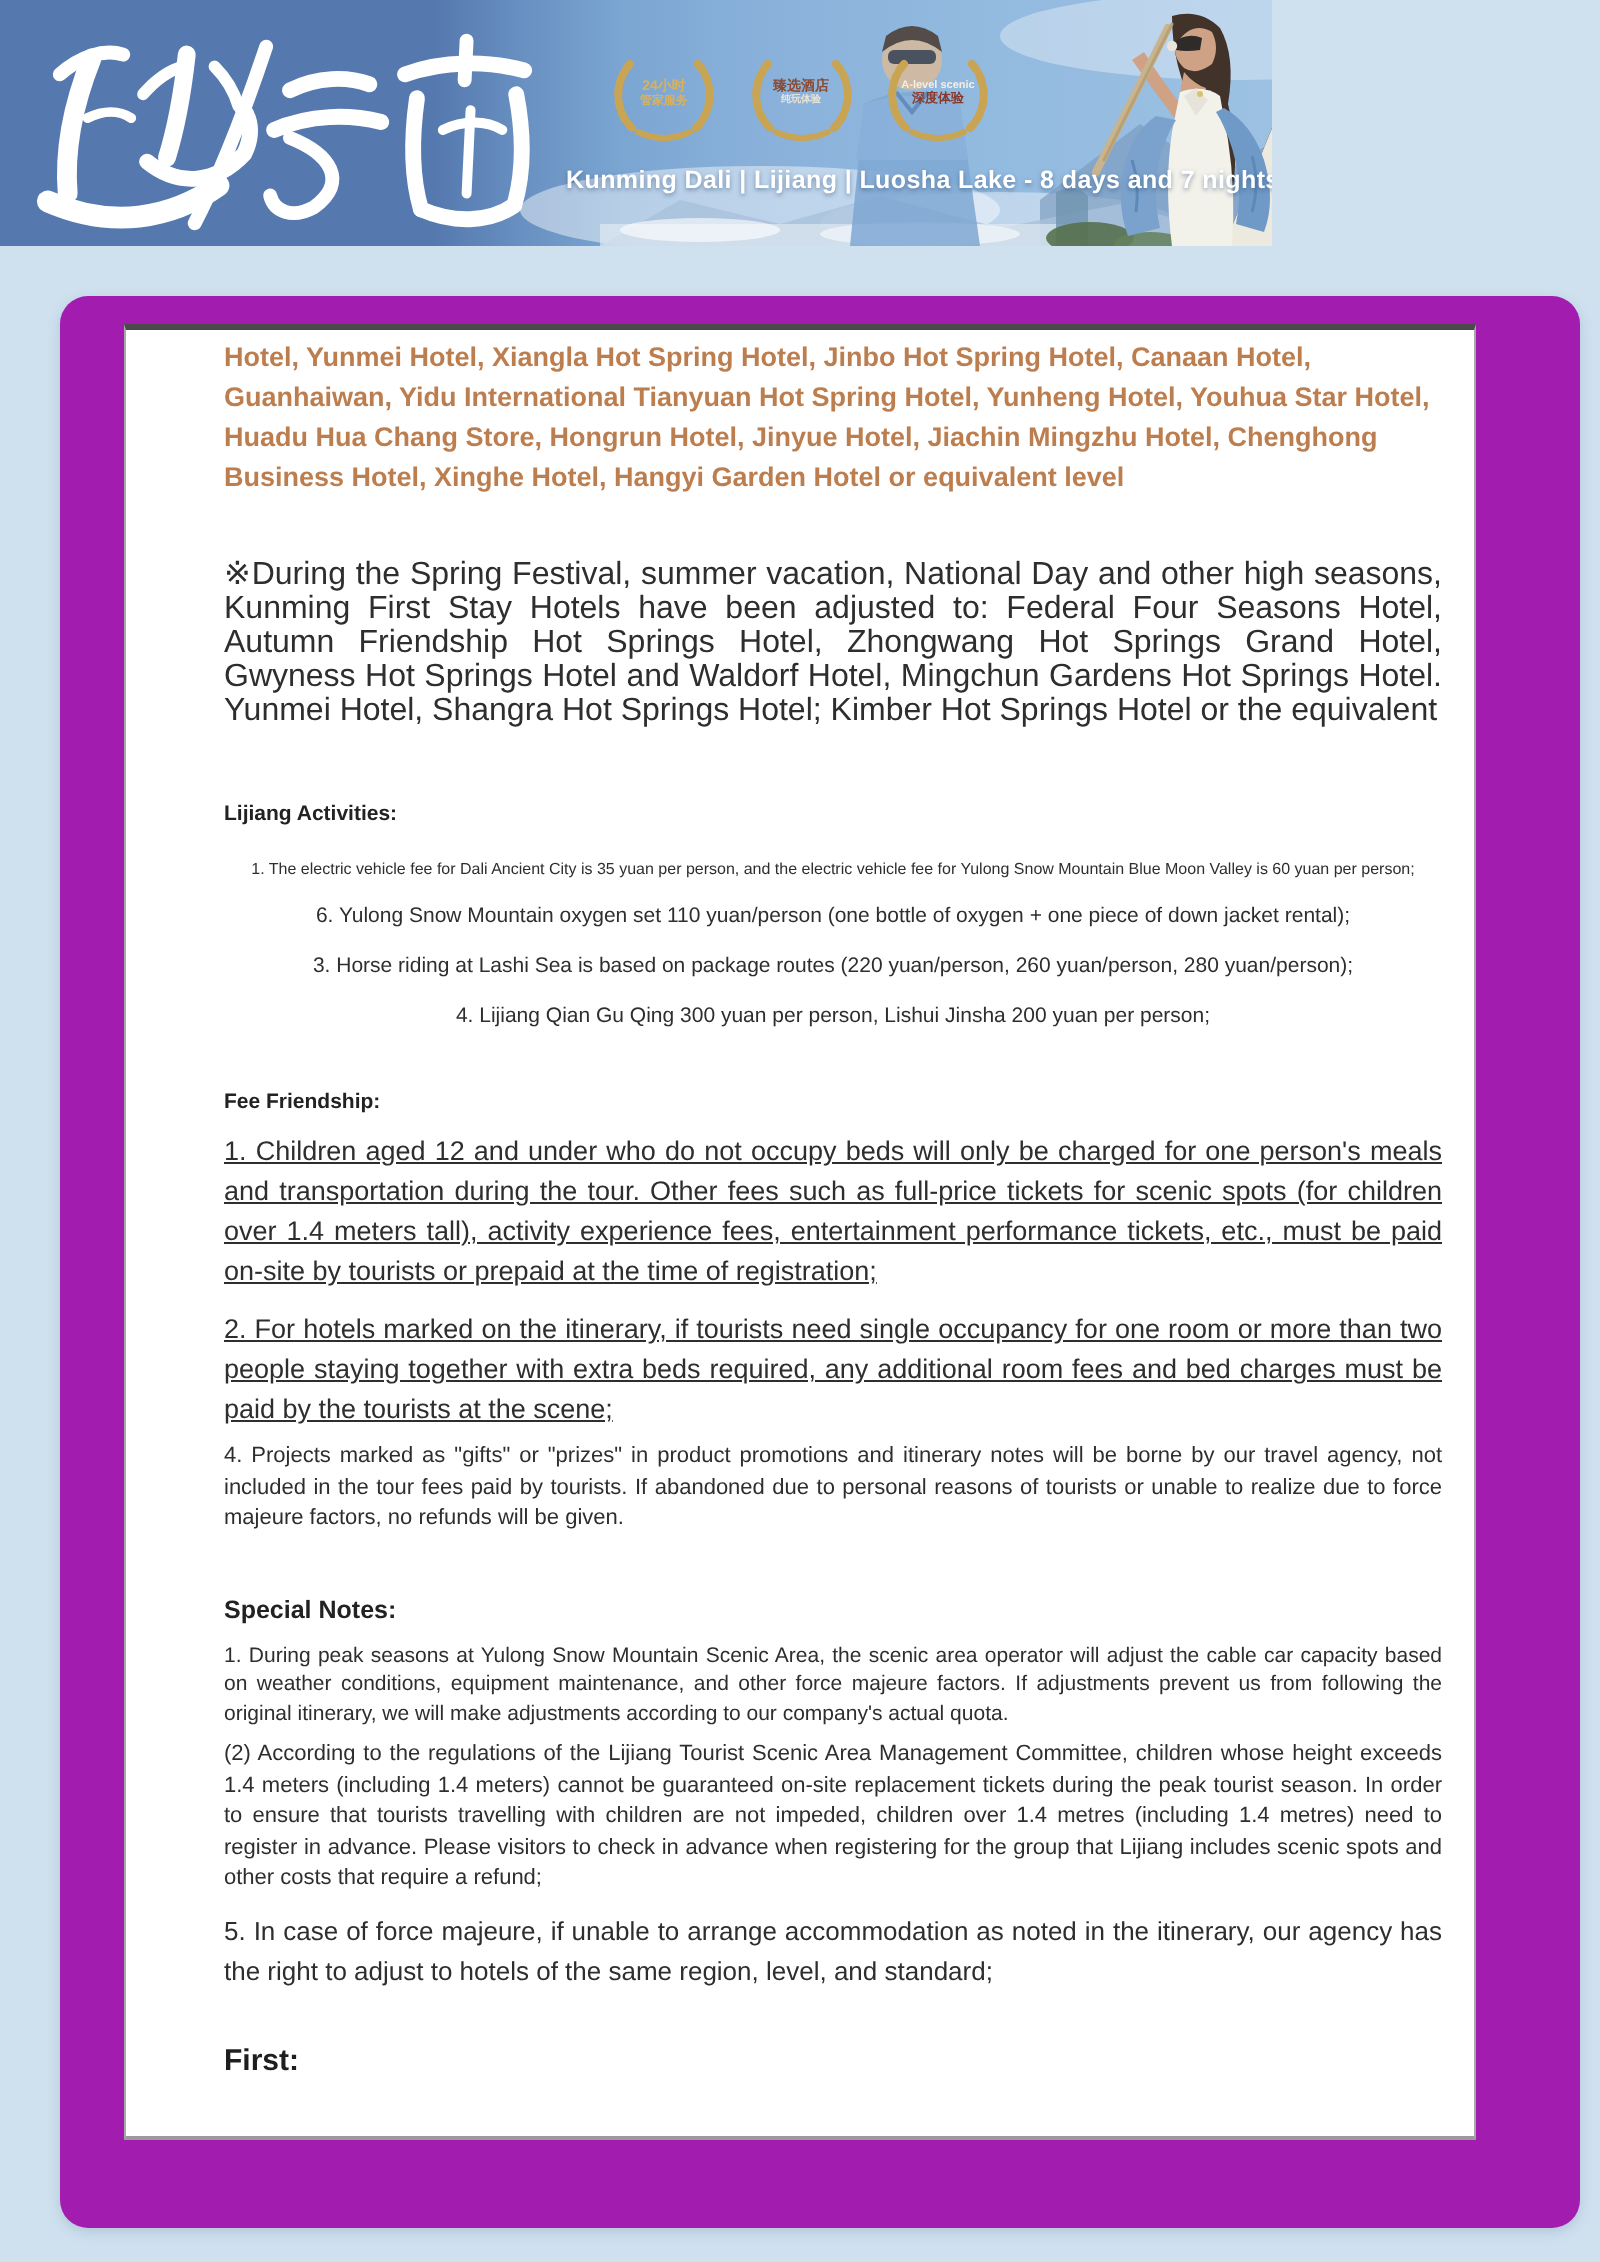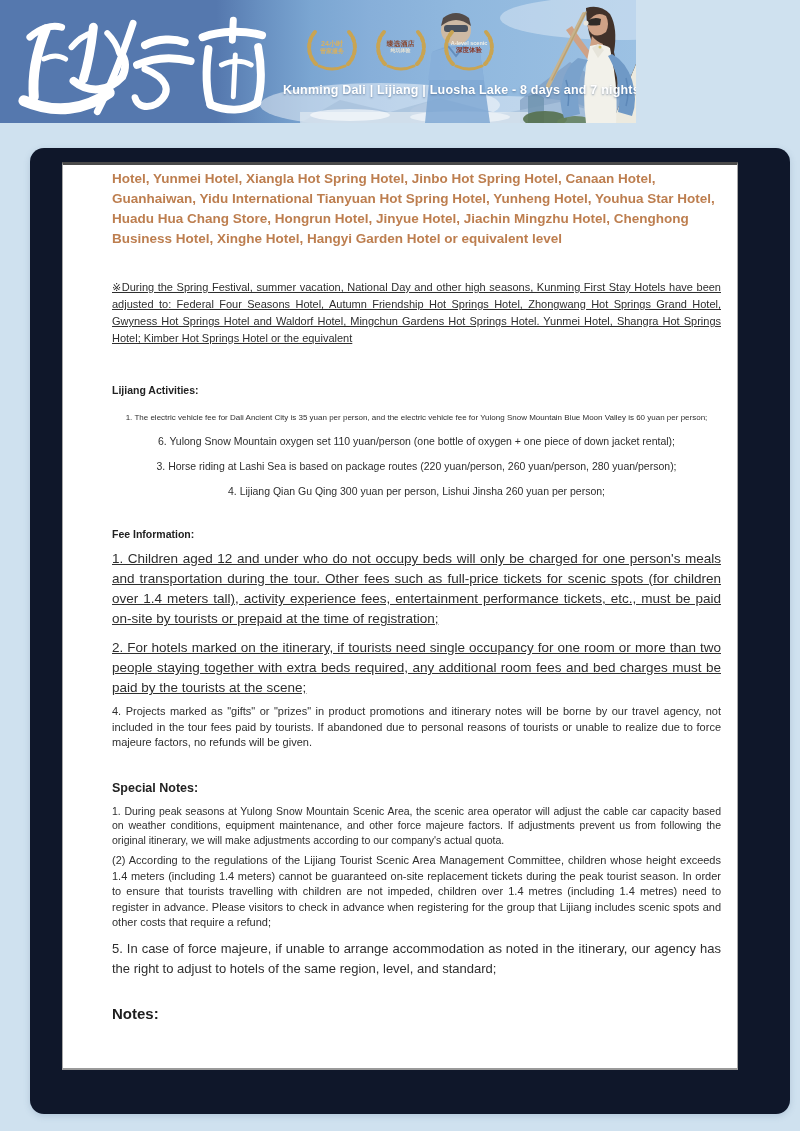--- a/index.html
+++ b/index.html
@@ -30,35 +30,35 @@
   .badge.b3 .l1{color:#f2efe6;font-size:5.5px;}
   .badge.b3 .l2{color:#8a3a2c;font-size:6.5px;}
   .banner-title{
     position:absolute;left:283px;top:83px;
     color:#ffffff;font-size:12.5px;font-weight:600;letter-spacing:.2px;
     text-shadow:0 1px 2px rgba(40,70,110,.5);white-space:nowrap;
   }
   
   .card{
     position:absolute;left:30px;top:148px;width:760px;height:966px;
-    background:#0f172a;border-radius:14px;
+    background:#a21caf;border-radius:14px;
     box-shadow:0 2px 6px rgba(90,120,150,.25);
   }
   .page{
     position:absolute;left:32px;top:14px;width:676px;height:908px;
     background:#ffffff;
     border-top:3px solid #4a4a4a;
     border-left:1px solid #a8a8a8;border-right:1px solid #a8a8a8;border-bottom:2px solid #9a9a9a;
     box-sizing:border-box;
     padding:4px 16px 0 49px;
   }
   .page p{margin:0;color:#2e2e2e;}
   .hotel-list{font-size:13.5px;line-height:20px;font-weight:600;color:#bd7e4f !important;text-align:left;}
   .note-xs{margin-top:51px !important;font-size:8px;line-height:11px;color:#3a3a3a !important;}
-  .para-season{margin-top:30px !important;font-size:11px;line-height:17px;text-align:justify;text-decoration:underline;}
+  .para-season{margin-top:30px !important;font-size:16px;line-height:17px;text-align:justify;}
   .h-opt{margin-top:37px !important;font-size:10.5px;font-weight:600;color:#222 !important;}
   .opt-item{margin-top:12px !important;text-align:center;}
   .opt-1{font-size:8px;line-height:11px;margin-top:16px !important;}
   .opt-n{font-size:10.5px;line-height:13px;}
   .h-fee{margin-top:30px !important;font-size:10.5px;font-weight:600;color:#222 !important;}
   .fee-lg{margin-top:9px !important;font-size:13.5px;line-height:20px;text-align:justify;text-decoration:underline;}
   .fee-sm{margin-top:6px !important;font-size:11px;line-height:15.5px;text-align:justify;}
   .h-special{margin-top:30px !important;font-size:12.5px;font-weight:600;color:#222 !important;}
   .sn-1{margin-top:9px !important;font-size:10.5px;line-height:14.5px;text-align:justify;}
   .sn-2{margin-top:6px !important;font-size:11px;line-height:15.5px;text-align:justify;}
@@ -196,28 +196,28 @@
 
     <p class="hotel-list">Hotel, Yunmei Hotel, Xiangla Hot Spring Hotel, Jinbo Hot Spring Hotel, Canaan Hotel, Guanhaiwan, Yidu International Tianyuan Hot Spring Hotel, Yunheng Hotel, Youhua Star Hotel, Huadu Hua Chang Store, Hongrun Hotel, Jinyue Hotel, Jiachin Mingzhu Hotel, Chenghong Business Hotel, Xinghe Hotel, Hangyi Garden Hotel or equivalent level</p>
 
 
     <p class="para-season">※During the Spring Festival, summer vacation, National Day and other high seasons, Kunming First Stay Hotels have been adjusted to: Federal Four Seasons Hotel, Autumn Friendship Hot Springs Hotel, Zhongwang Hot Springs Grand Hotel, Gwyness Hot Springs Hotel and Waldorf Hotel, Mingchun Gardens Hot Springs Hotel. Yunmei Hotel, Shangra Hot Springs Hotel; Kimber Hot Springs Hotel or the equivalent</p>
 
     <p class="h-opt">Lijiang Activities:</p>
     <p class="opt-item opt-1">1. The electric vehicle fee for Dali Ancient City is 35 yuan per person, and the electric vehicle fee for Yulong Snow Mountain Blue Moon Valley is 60 yuan per person;</p>
     <p class="opt-item opt-n">6. Yulong Snow Mountain oxygen set 110 yuan/person (one bottle of oxygen + one piece of down jacket rental);</p>
     <p class="opt-item opt-n">3. Horse riding at Lashi Sea is based on package routes (220 yuan/person, 260 yuan/person, 280 yuan/person);</p>
-    <p class="opt-item opt-n">4. Lijiang Qian Gu Qing 300 yuan per person, Lishui Jinsha 260 yuan per person;</p>
-
-    <p class="h-fee">Fee Information:</p>
+    <p class="opt-item opt-n">4. Lijiang Qian Gu Qing 300 yuan per person, Lishui Jinsha 200 yuan per person;</p>
+
+    <p class="h-fee">Fee Friendship:</p>
     <p class="fee-lg">1. Children aged 12 and under who do not occupy beds will only be charged for one person's meals and transportation during the tour. Other fees such as full-price tickets for scenic spots (for children over 1.4 meters tall), activity experience fees, entertainment performance tickets, etc., must be paid on-site by tourists or prepaid at the time of registration;</p>
     <p class="fee-lg">2. For hotels marked on the itinerary, if tourists need single occupancy for one room or more than two people staying together with extra beds required, any additional room fees and bed charges must be paid by the tourists at the scene;</p>
     <p class="fee-sm">4. Projects marked as "gifts" or "prizes" in product promotions and itinerary notes will be borne by our travel agency, not included in the tour fees paid by tourists. If abandoned due to personal reasons of tourists or unable to realize due to force majeure factors, no refunds will be given.</p>
 
     <p class="h-special">Special Notes:</p>
     <p class="sn-1">1. During peak seasons at Yulong Snow Mountain Scenic Area, the scenic area operator will adjust the cable car capacity based on weather conditions, equipment maintenance, and other force majeure factors. If adjustments prevent us from following the original itinerary, we will make adjustments according to our company's actual quota.</p>
     <p class="sn-2">(2) According to the regulations of the Lijiang Tourist Scenic Area Management Committee, children whose height exceeds 1.4 meters (including 1.4 meters) cannot be guaranteed on-site replacement tickets during the peak tourist season. In order to ensure that tourists travelling with children are not impeded, children over 1.4 metres (including 1.4 metres) need to register in advance. Please visitors to check in advance when registering for the group that Lijiang includes scenic spots and other costs that require a refund;</p>
     <p class="sn-3">5. In case of force majeure, if unable to arrange accommodation as noted in the itinerary, our agency has the right to adjust to hotels of the same region, level, and standard;</p>
 
-    <p class="h-notes">Notes:</p>
+    <p class="h-notes">First:</p>
 
   </div>
 </div>
 
 </body></html>

